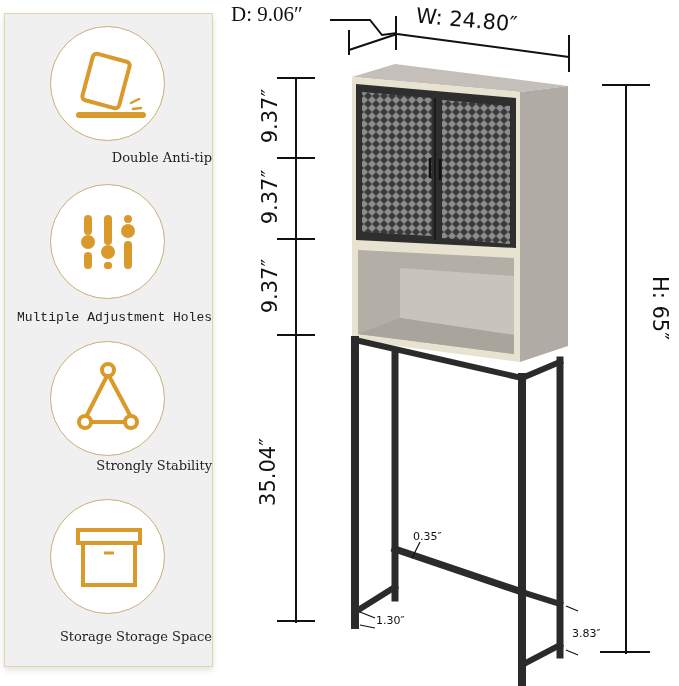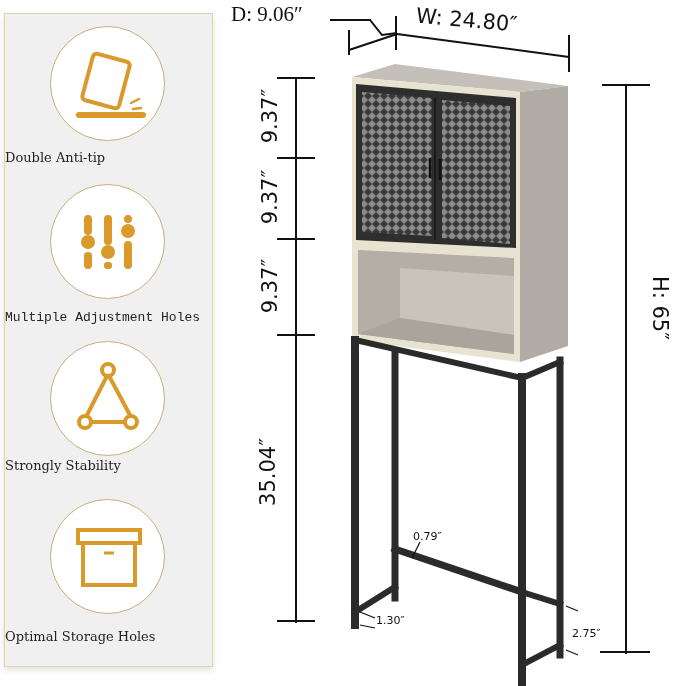--- a/index.html
+++ b/index.html
@@ -11,21 +11,21 @@
     background:#f0f0f1; border:1px solid #e3d3a8;
     box-shadow: 0 3px 6px rgba(0,0,0,0.12);
   }
   .feature { position:absolute; left:0; width:207px; }
   .circle {
     position:absolute; left:45px; width:115px; height:115px; border-radius:50%;
     background:#ffffff; border:1px solid #c9ae76; box-sizing:border-box;
   }
   .circle svg { position:absolute; left:0; top:0; }
   .feature-label {
-    position:absolute; left:0; width:207px; text-align:left;
+    position:absolute; left:0; width:207px; text-align:right;
     font-family:"DejaVu Serif", "Liberation Serif", serif; font-size:13px; color:#222;
   }
 
   
   .dim { position:absolute; font-family:"DejaVu Sans", sans-serif; color:#111; white-space:nowrap; }
   .dim.big { font-size:21px; }
   .dim.small { font-size:11px; }
   .rot { transform-origin:center center; transform:rotate(-90deg); }
   .rot90 { transform-origin:center center; transform:rotate(90deg); }
 </style>
@@ -84,21 +84,21 @@
   <div class="feature" style="top:0;">
     <div class="circle" style="top:485px;">
       <svg width="115" height="115" viewBox="0 0 115 115">
         <g fill="none" stroke="#d99a2b" stroke-width="4">
           <rect x="27" y="30" width="62" height="13"></rect>
           <rect x="32" y="43" width="52" height="42"></rect>
           <line x1="53" y1="53" x2="63" y2="53" stroke-width="3"></line>
         </g>
       </svg>
     </div>
-    <div class="feature-label" style="top:615px;">Optimal Storage Holes</div>
+    <div class="feature-label" style="top:615px;">Storage Storage Space</div>
   </div>
 </div>
 
 <svg style="position:absolute;left:0;top:0;" width="679" height="686" viewBox="0 0 679 686">
   <defs>
     <pattern id="mesh" width="8" height="8" patternUnits="userSpaceOnUse">
       <rect width="8" height="8" fill="#3a3a3a"></rect>
       <path d="M0 4 L4 0 L8 4 L4 8 Z" fill="#8b8b8b"></path>
     </pattern>
   </defs>
@@ -169,15 +169,15 @@
 <div class="dim big" style="left:231px;top:2px;font-family:Liberation Serif, serif;">D: 9.06″</div>
 <div class="dim big" style="left:416px;top:8px;transform:rotate(5deg);">W: 24.80″</div>
 
 <div class="dim big rot" style="left:240px;top:104px;width:60px;text-align:center;">9.37″</div>
 <div class="dim big rot" style="left:240px;top:185px;width:60px;text-align:center;">9.37″</div>
 <div class="dim big rot" style="left:240px;top:274px;width:60px;text-align:center;">9.37″</div>
 <div class="dim big rot" style="left:228px;top:460px;width:80px;text-align:center;">35.04″</div>
 
 <div class="dim big rot90" style="left:620px;top:296px;width:80px;text-align:center;">H: 65″</div>
 
-<div class="dim small" style="left:413px;top:530px;">0.79″</div>
+<div class="dim small" style="left:413px;top:530px;">0.35″</div>
 <div class="dim small" style="left:376px;top:614px;">1.30″</div>
-<div class="dim small" style="left:572px;top:627px;">2.75″</div>
+<div class="dim small" style="left:572px;top:627px;">3.83″</div>
 
 </body></html>

